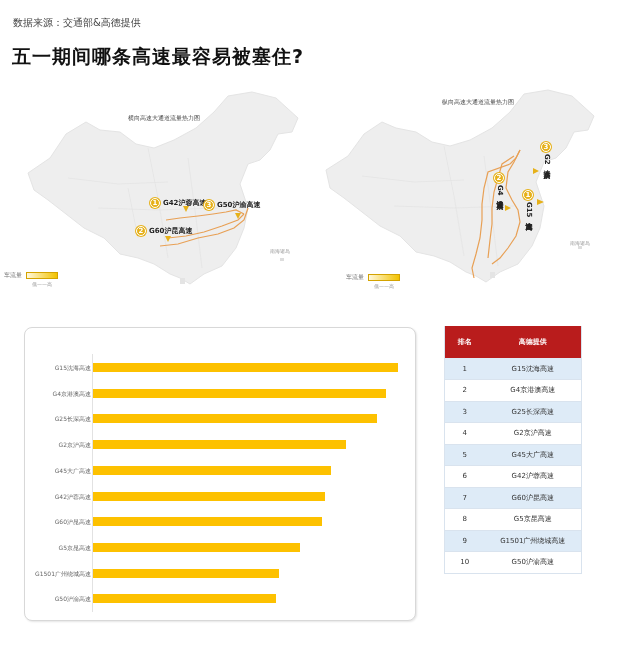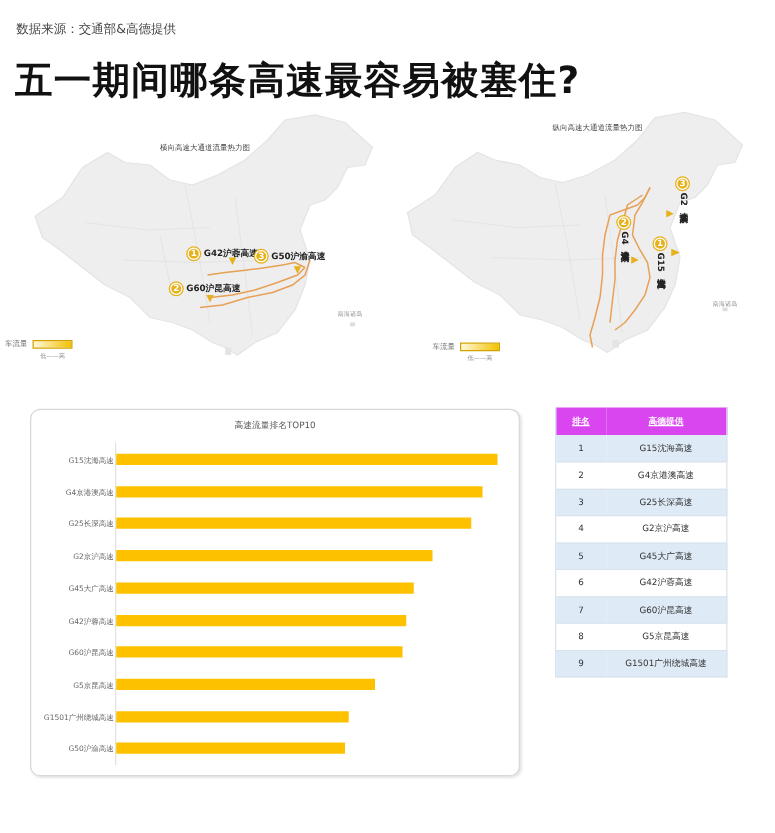--- a/index.html
+++ b/index.html
@@ -1,38 +1,38 @@
 <!DOCTYPE html>
 <html><head>
 <meta charset="utf-8">
 <style>
   * { box-sizing: border-box; margin: 0; padding: 0; }
   body { width: 620px; height: 666px; background: #ffffff; font-family: "DejaVu Sans", "Liberation Sans", sans-serif; position: relative; overflow: hidden; color: #333; }
   .source { position: absolute; left: 13px; top: 16px; font-size: 10px; color: #444; }
-  .title { position: absolute; left: 12px; top: 44px; font-size: 30px; font-weight: bold; color: #111; letter-spacing: 1px; }
+  .title { position: absolute; left: 12px; top: 44px; font-size: 19px; font-weight: bold; color: #111; letter-spacing: 1px; }
   .map { position: absolute; }
   .map svg { display: block; }
   .map-title { position: absolute; font-size: 6px; color: #444; white-space: nowrap; }
   .legend { position: absolute; display: flex; align-items: center; font-size: 6px; color: #777; }
   .legend .grad { width: 32px; height: 7px; border: 1px solid #d4a300; background: linear-gradient(to right, #fff8dc, #f2c200); margin-left: 4px; }
   .legend-sub { position: absolute; font-size: 5px; color: #999; }
   .sea { position: absolute; font-size: 5px; color: #999; }
   .marker { position: absolute; display: flex; align-items: center; font-size: 7px; font-weight: bold; color: #222; white-space: nowrap; }
   .marker .num { width: 10px; height: 10px; border-radius: 50%; background: #e6b11a; color: #fff; font-size: 7px; display: flex; align-items: center; justify-content: center; margin-right: 3px; border: 1px solid #fff; box-shadow: 0 0 0 1px #e6b11a; }
   .vmarker { position: absolute; display: flex; flex-direction: column; align-items: center; font-size: 7px; font-weight: bold; color: #222; }
   .vmarker .num { width: 10px; height: 10px; border-radius: 50%; background: #e6b11a; color: #fff; font-size: 7px; display: flex; align-items: center; justify-content: center; margin-bottom: 2px; border: 1px solid #fff; box-shadow: 0 0 0 1px #e6b11a; }
   .vmarker .vtext { writing-mode: vertical-rl; line-height: 9px; }
   .chart-card { position: absolute; left: 24px; top: 327px; width: 392px; height: 294px; border: 1px solid #d8d8d8; border-radius: 8px; box-shadow: 1px 1px 2px #e5e5e5; background: #fff; }
   .chart-title { position: absolute; left: 0; right: 0; top: 7px; text-align: center; font-size: 7px; color: #555; }
   .axis { position: absolute; left: 67px; top: 26px; width: 1px; height: 258px; background: #e2e2e2; }
   .bar-row { position: absolute; left: 0; height: 9px; }
   .bar-label { position: absolute; right: 328px; width: 80px; text-align: right; font-size: 6px; color: #666; top: 1px; white-space: nowrap; }
   .bar { position: absolute; left: 68px; top: 0; height: 9px; background: #fdc100; }
   .table { position: absolute; left: 444px; top: 326px; width: 138px; border-collapse: collapse; font-size: 7px; color: #333; }
-  .table th { background: #d946ef; color: #fff; height: 22px; font-weight: bold; font-size: 7px; text-decoration: underline; }
+  .table th { background: #b91c1c; color: #fff; height: 32px; font-weight: bold; font-size: 7px; }
   .table td { height: 21.5px; text-align: center; border-bottom: 1px solid #d9e3ee; }
   .table tr.odd td { background: #deebf7; }
   .table tr.even td { background: #ffffff; }
   .table td.c1, .table th.c1 { width: 40px; }
   .table { border-left: 1px solid #d9e3ee; border-right: 1px solid #d9e3ee; }
 </style>
 </head>
 <body>
 
 <div class="source">数据来源：交通部&amp;高德提供</div>
@@ -101,21 +101,20 @@
   </div>
   <div class="sea" style="left:248px; top:152px;">南海诸岛</div>
   <div class="legend" style="left:24px; top:185px;">
     <span>车流量</span>
     <span class="grad"></span>
   </div>
   <div class="legend-sub" style="left:52px; top:195px;">低——高</div>
 </div>
 
 <div class="chart-card">
-  <div class="chart-title">高速流量排名TOP10</div>
   <div class="axis"></div>
   <div id="bars">
       <div class="bar-row" style="top: 35px; width: 392px;">
         <div class="bar-label" style="left: -14px; right: auto;">G15沈海高速</div>
         <div class="bar" style="width: 305px; background: rgb(253, 193, 0);"></div>
       </div>
       <div class="bar-row" style="top: 60.7px; width: 392px;">
         <div class="bar-label" style="left: -14px; right: auto;">G4京港澳高速</div>
         <div class="bar" style="width: 292.8px; background: rgb(253, 193, 0);"></div>
       </div>
@@ -191,14 +190,18 @@
         <td>G60沪昆高速</td>
       </tr>
       <tr class="even">
         <td class="c1">8</td>
         <td>G5京昆高速</td>
       </tr>
       <tr class="odd">
         <td class="c1">9</td>
         <td>G1501广州绕城高速</td>
       </tr>
+      <tr class="even">
+        <td class="c1">10</td>
+        <td>G50沪渝高速</td>
+      </tr>
     </tbody>
 </table>
 
 </body></html>

